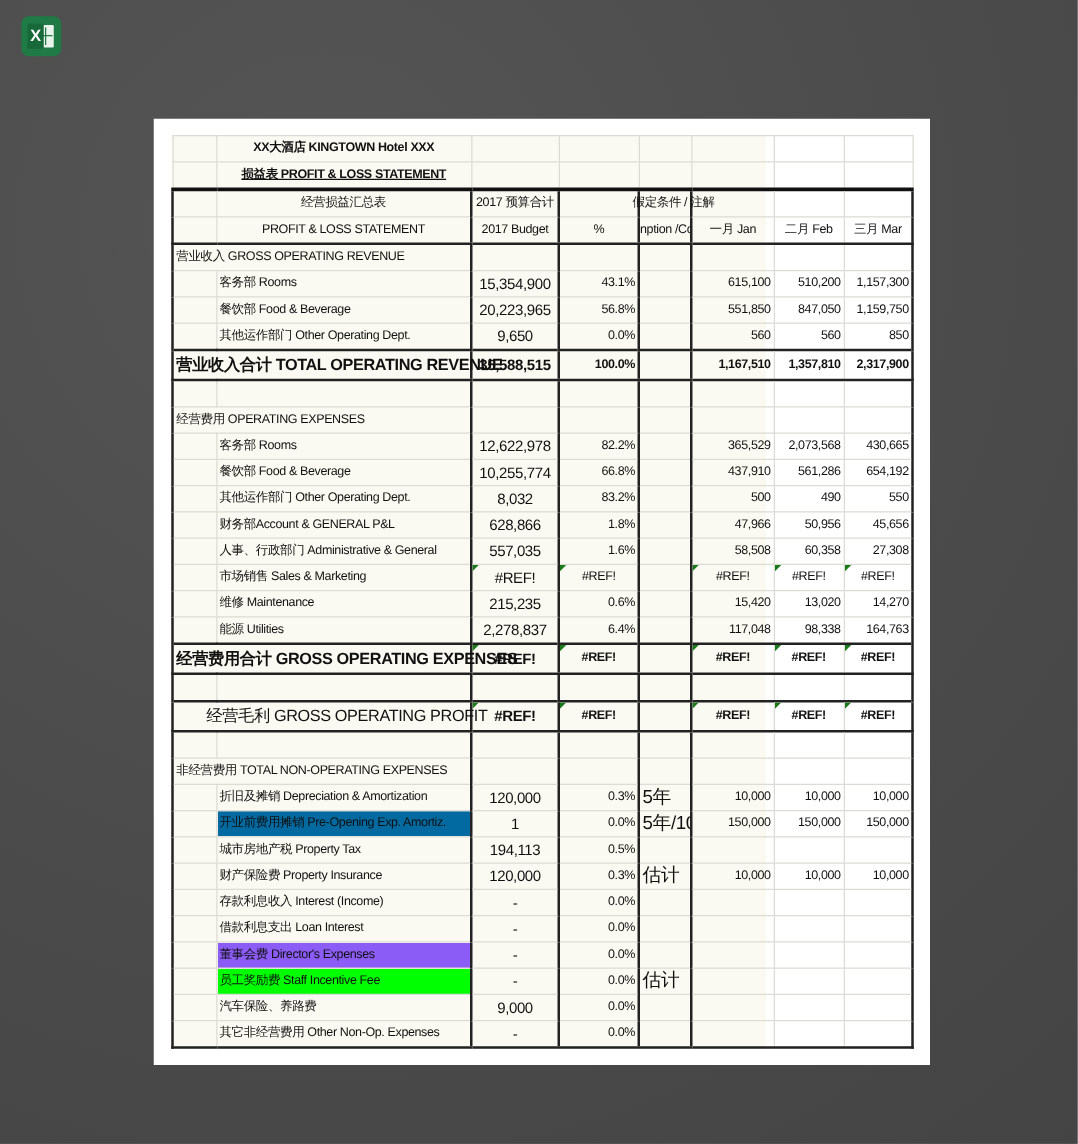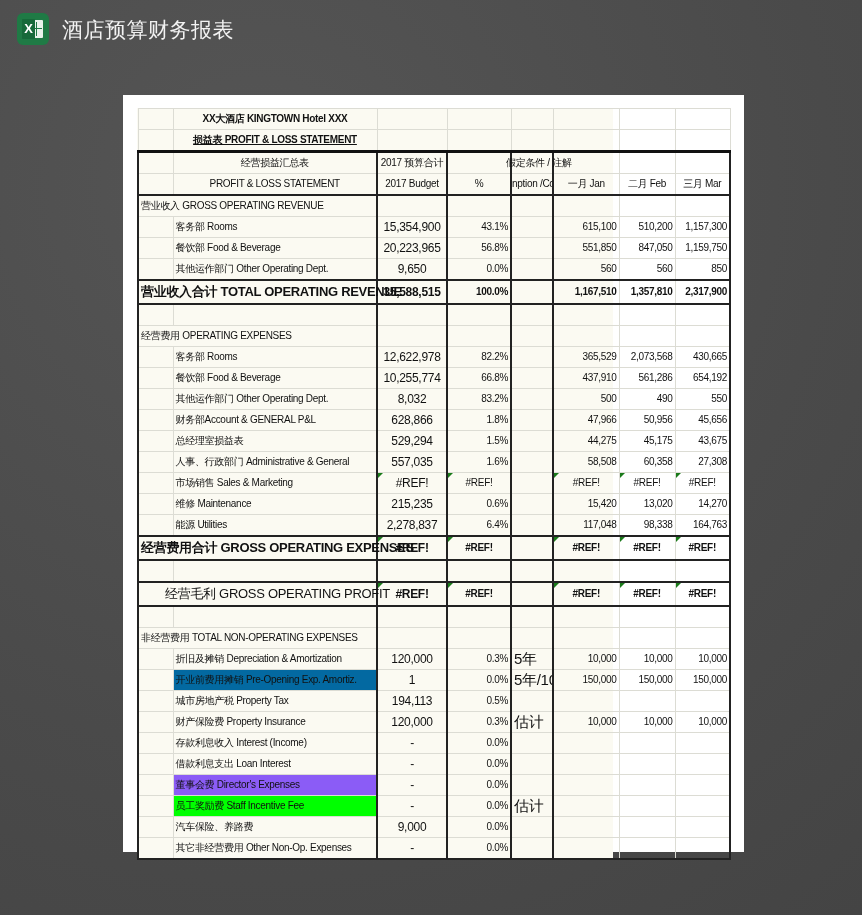--- a/index.html
+++ b/index.html
@@ -68,21 +68,20 @@
   .indent { padding-left:4px; }
 </style>
 </head>
 <body>
 
 <div class="topbar">
   <div class="xl-icon">
     <div class="xl-sheet"></div>
     <div class="xl-x">X</div>
   </div>
-  <div class="app-title">酒店预算财务报表</div>
 </div>
 
 <div class="paper"></div>
 
 <div class="sheet">
   <table class="grid">
     <colgroup>
       <col style="width:35px">
         <col style="width:204px">
         <col style="width:70px">
@@ -239,30 +238,20 @@
           <td class="lbl indent">财务部Account &amp; GENERAL P&amp;L</td>
           <td class="bL num">628,866</td>
           <td class="bL pct">1.8%</td>
           <td class="bL note"></td>
           <td class="bL mon">47,966</td>
           <td class="mon">50,956</td>
           <td class="bR mon">45,656</td>
         </tr>
         <tr>
           <td class="bL"></td>
-          <td class="lbl indent">总经理室损益表</td>
-          <td class="bL num">529,294</td>
-          <td class="bL pct">1.5%</td>
-          <td class="bL note"></td>
-          <td class="bL mon">44,275</td>
-          <td class="mon">45,175</td>
-          <td class="bR mon">43,675</td>
-        </tr>
-        <tr>
-          <td class="bL"></td>
           <td class="lbl indent">人事、行政部门 Administrative &amp; General</td>
           <td class="bL num">557,035</td>
           <td class="bL pct">1.6%</td>
           <td class="bL note"></td>
           <td class="bL mon">58,508</td>
           <td class="mon">60,358</td>
           <td class="bR mon">27,308</td>
         </tr>
         <tr>
           <td class="bL"></td>

